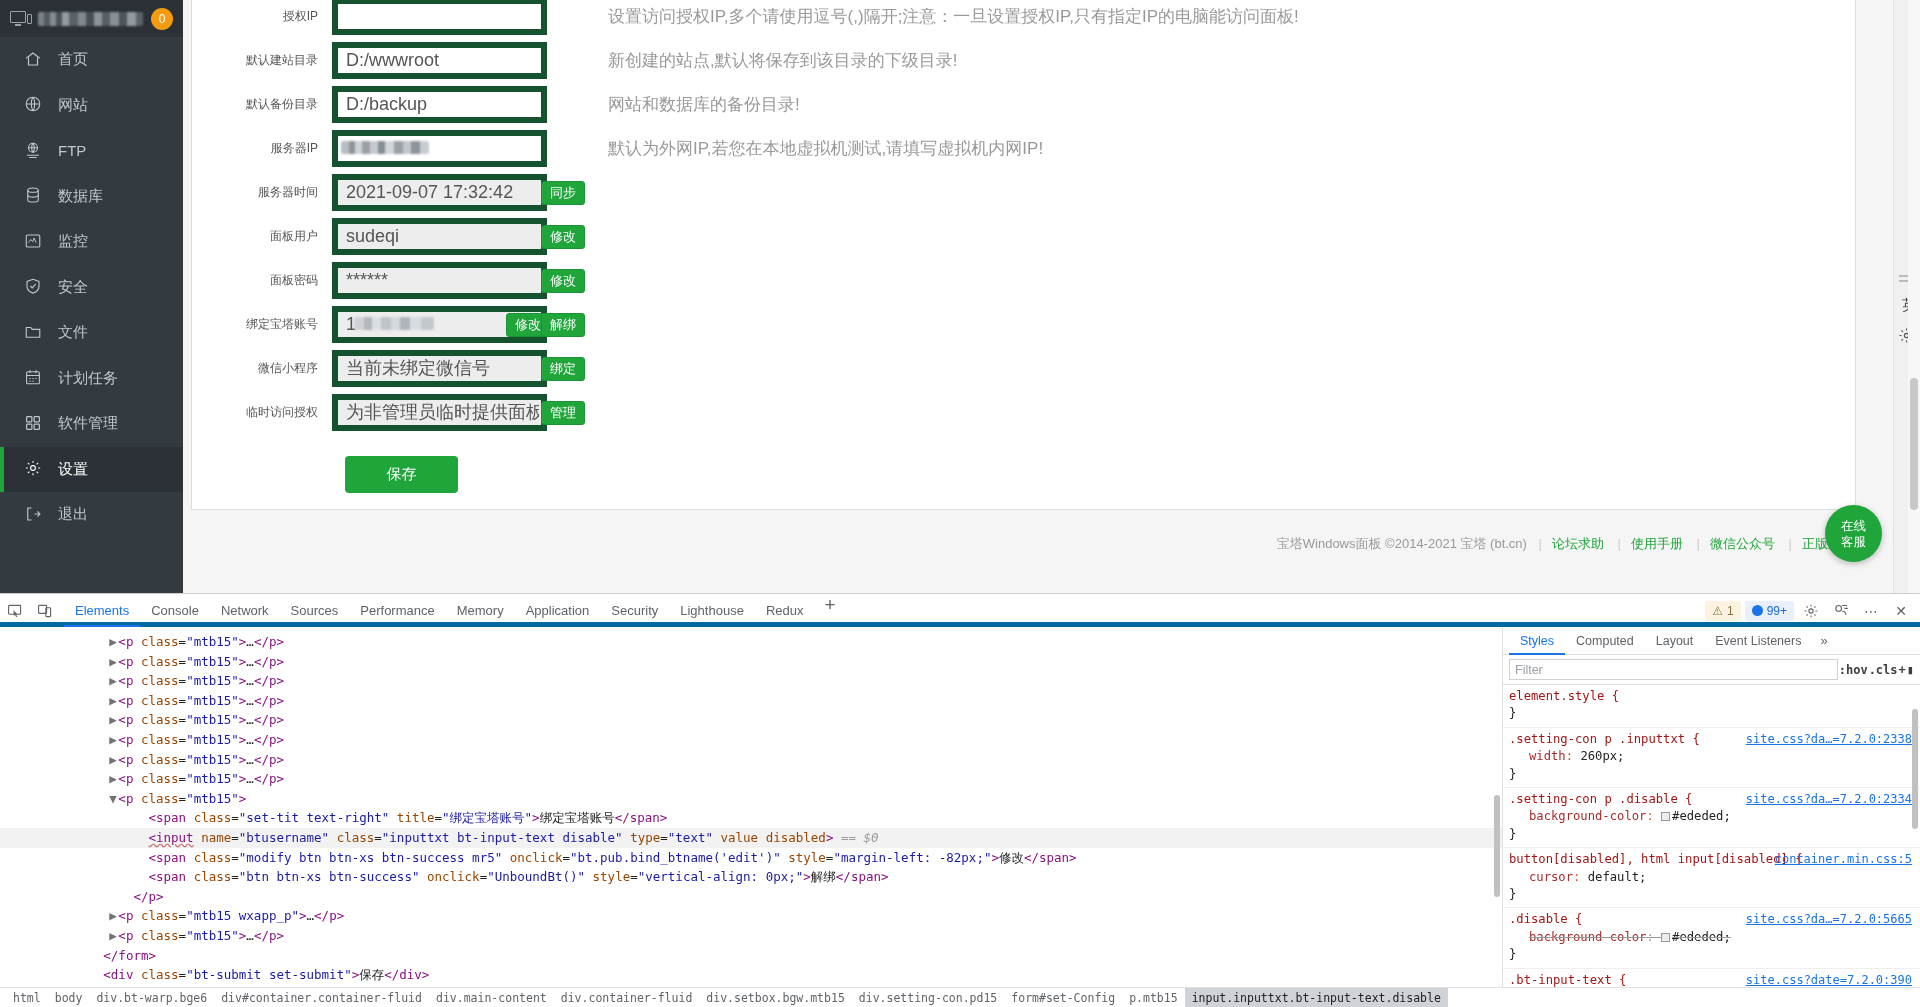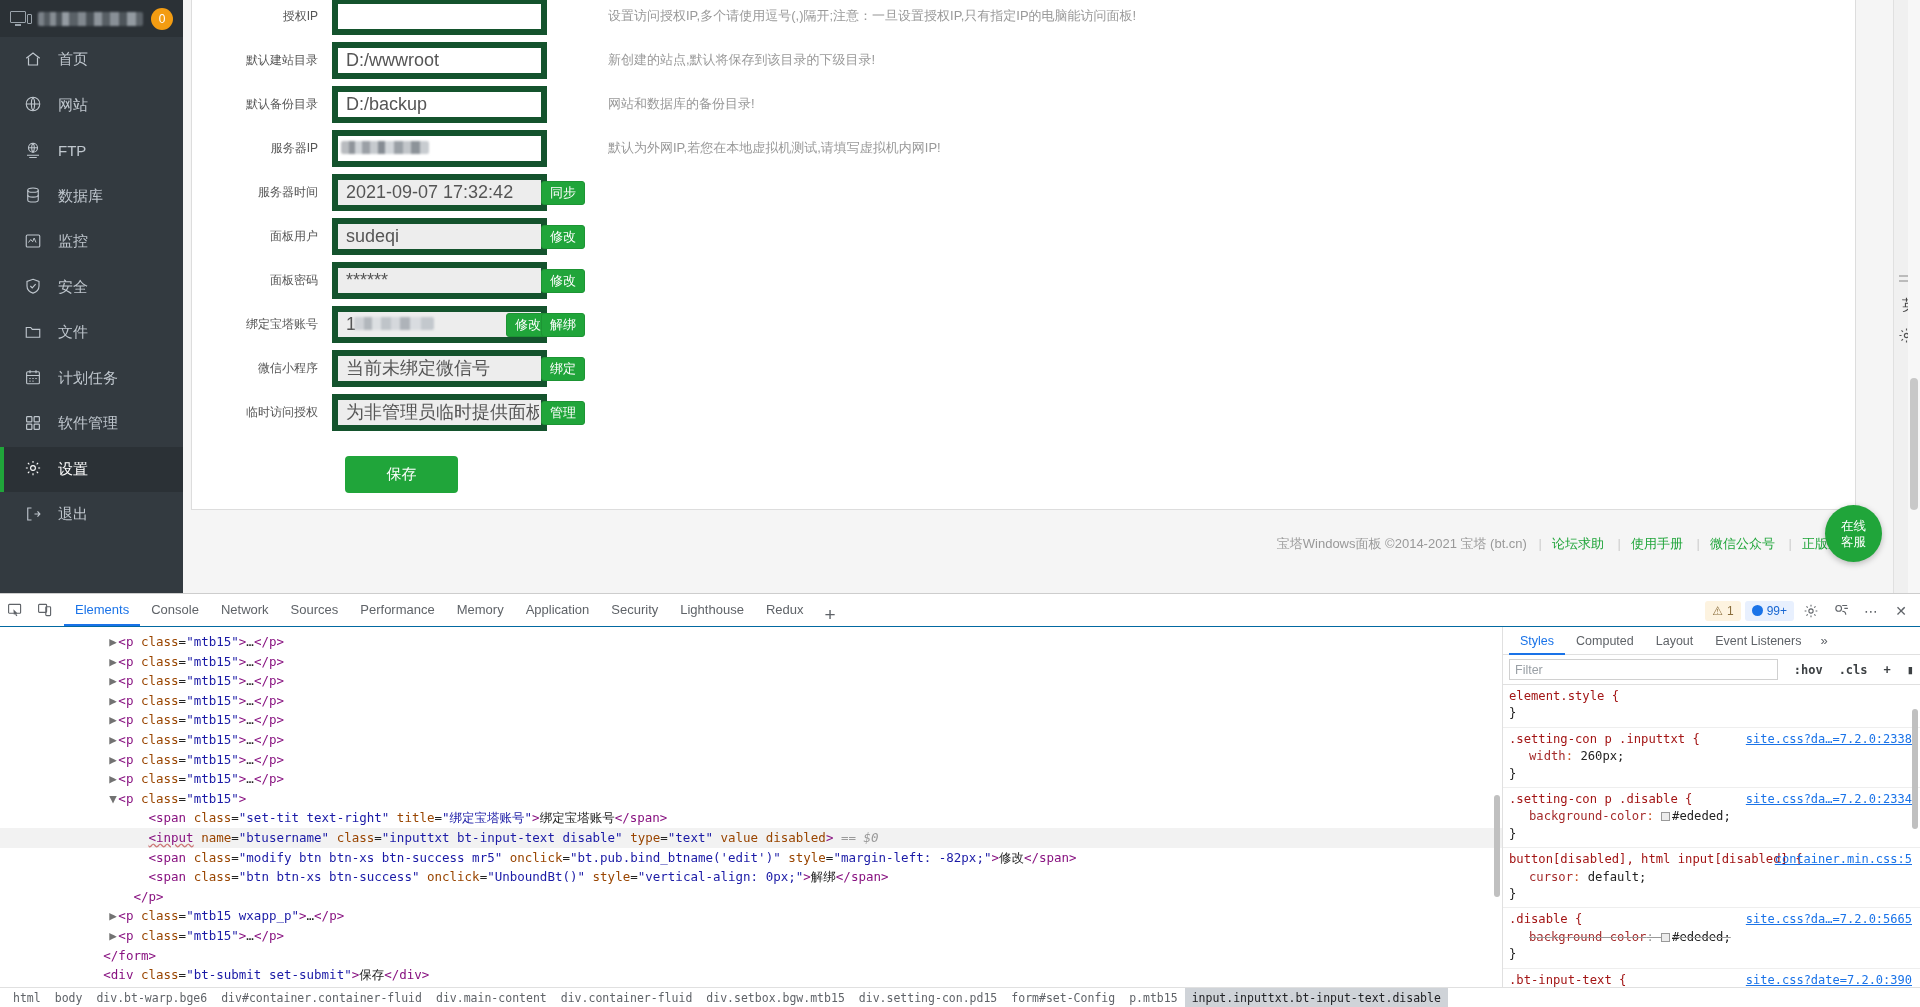--- a/index.html
+++ b/index.html
@@ -42,21 +42,21 @@
 
   .frm { padding:0 0 0 0; }
   .row { display:flex; align-items:center; height:44px; }
   .row .lab { width:140px; text-align:right; padding-right:14px; color:#555; font-size:12px; flex:none; }
   .fld { position:relative; width:260px; height:37px; flex:none; }
   .fld input {
     width:215px; height:37px; border:6px solid #14532d; background:#fff; color:#555;
     font-size:18px; padding-left:8px; font-family:inherit; outline:none; border-radius:0;
   }
   .fld.dis input { background:#ededed; }
-  .hint { margin-left:16px; color:#999; font-size:13px; white-space:nowrap; }
+  .hint { margin-left:16px; color:#999; font-size:17px; white-space:nowrap; }
 
   .btn-g { position:absolute; top:7px; height:24px; line-height:22px; padding:0 8px; background:#20a53a;
     border:1px solid #1d9434; color:#fff; font-size:13px; border-radius:3px; cursor:pointer; }
   .b1 { right:7px; }
   .b2 { right:42px; }
 
   .mask { position:absolute; left:9px; top:11px; height:13px; border-radius:2px; filter:blur(1.3px); }
   .mask.ip  { width:88px; background:linear-gradient(90deg,#b9bcc0 0 9%,#8f949a 9% 16%,#cfd3d7 16% 24%,
      #9ba0a6 24% 33%,#c6cace 33% 42%,#868c93 42% 50%,#d2d6da 50% 60%,#9aa0a6 60% 70%,
      #c2c6ca 70% 80%,#8d9399 80% 90%,#c8ccd0 90% 100%); }
@@ -79,21 +79,21 @@
   .vscroll { position:absolute; right:0; top:0; width:12px; height:593px; background:#f7f7f7; }
   .vthumb { position:absolute; right:2px; top:378px; width:8px; height:132px; background:#c8c8c8; border-radius:4px; }
 
   .kefu { position:absolute; right:38px; top:505px; width:57px; height:57px; border-radius:50%;
     background:#20a53a; color:#fff; font-size:12.5px; line-height:16px; display:flex; flex-direction:column;
     align-items:center; justify-content:center; box-shadow:0 2px 6px rgba(0,0,0,.25); cursor:pointer; }
 
   
   #devtools { position:absolute; left:0; top:593px; width:1920px; height:414px; background:#fff;
     border-top:1px solid #cdcdcd; font-family:"Liberation Sans","DejaVu Sans",sans-serif; }
-  .dt-bar { height:33px; display:flex; align-items:flex-end; border-bottom:1px solid #0369a1; position:relative; }
+  .dt-bar { height:33px; display:flex; align-items:flex-start; border-bottom:5px solid #0369a1; position:relative; }
   .dt-ico { width:30px; height:33px; display:flex; align-items:center; justify-content:center; cursor:pointer; }
   .dt-tabs { display:flex; align-items:center; height:33px; margin-left:4px; }
   .dt-tab { padding:0 11px; height:33px; line-height:33px; font-size:13px; color:#5f6368; cursor:pointer; white-space:nowrap; }
   .dt-tab.sel { color:#1a73e8; box-shadow:inset 0 -2px 0 #1a73e8; }
   .dt-plus { font-size:19px; color:#5f6368; padding:0 10px; cursor:pointer; }
   .dt-right { position:absolute; right:6px; top:0; height:33px; display:flex; align-items:center; gap:4px; }
   .pill { display:flex; align-items:center; gap:4px; height:20px; padding:0 7px; border-radius:3px; font-size:12px; }
   .pill.warn { background:#fdf3e0; color:#8a6d3b; }
   .pill.msg { background:#e8f0fe; color:#1967d2; }
   .dot-blue { width:11px; height:11px; border-radius:50%; background:#1a73e8; }
@@ -113,21 +113,21 @@
   .und { text-decoration: underline; text-decoration-style: wavy; text-decoration-color:#c77; }
 
   .dscroll { position:absolute; right:0; top:0; width:10px; bottom:0; }
   .dthumb { position:absolute; right:2px; top:168px; width:6px; height:102px; background:#c0c0c0; border-radius:3px; }
 
   .styles { flex:1; display:flex; flex-direction:column; overflow:hidden; }
   .st-tabs { height:28px; display:flex; align-items:center; border-bottom:1px solid #e0e0e0; padding-left:6px; }
   .st-tab { padding:0 11px; height:28px; line-height:28px; font-size:12.5px; color:#5f6368; cursor:pointer; white-space:nowrap; }
   .st-tab.sel { color:#1a73e8; box-shadow:inset 0 -2px 0 #1a73e8; }
   .st-more { color:#5f6368; padding:0 8px; font-size:13px; cursor:pointer; }
-  .st-filter { height:30px; display:flex; align-items:center; border-bottom:1px solid #e0e0e0; padding:0 6px; gap:16px; }
+  .st-filter { height:30px; display:flex; align-items:center; border-bottom:1px solid #e0e0e0; padding:0 6px; gap:1px; }
   .st-filter input { flex:1; height:21px; border:1px solid #d0d0d0; font-size:12.5px; padding:0 5px;
      font-family:inherit; outline:none; color:#555; }
   .st-filter input::placeholder { color:#9aa0a6; }
   .fb { font-size:12px; color:#3c4043; font-weight:bold; font-family:"DejaVu Sans Mono","Liberation Mono",monospace; cursor:pointer; }
   .st-list { flex:1; overflow:hidden; font-family:"DejaVu Sans Mono","Liberation Mono",monospace;
      font-size:12.2px; line-height:17.4px; color:#222; position:relative; }
   .rule { border-bottom:1px solid #eee; padding:3px 6px 4px 6px; position:relative; }
   .rule .src { position:absolute; right:8px; top:3px; color:#1a73e8; text-decoration:underline; font-size:12px; cursor:pointer; }
   .sel-name { color:#a31515; }
   .prop { color:#c52; padding-left:20px; }

